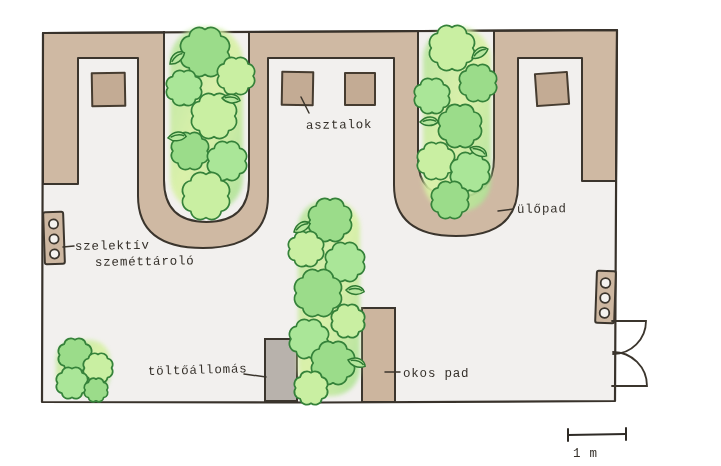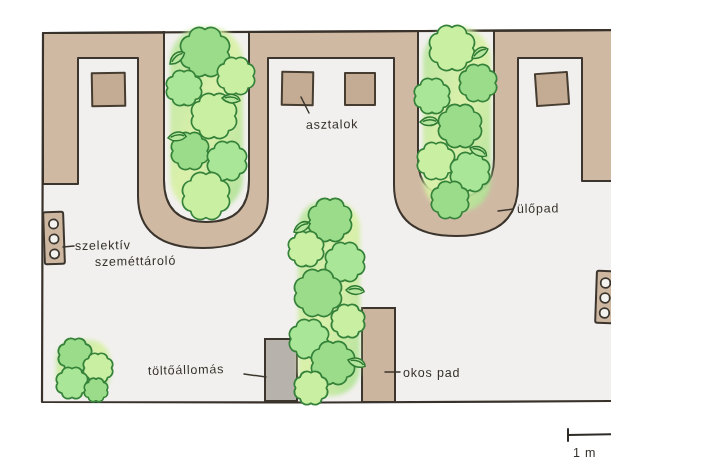--- a/index.html
+++ b/index.html
@@ -1,17 +1,17 @@
 <!DOCTYPE html>
 <html><head>
 <meta charset="utf-8">
 <style>
   html,body{margin:0;padding:0;background:#ffffff;}
-  .stage{position:relative;width:611px;height:466px;background:#ffffff;overflow:hidden;
-         font-family:Liberation Sans, sans-serif;}
+  .stage{position:relative;width:721px;height:466px;background:#ffffff;overflow:hidden;
+         font-family:Liberation Mono, monospace;}
   svg{display:block;}
   text{fill:#35302a;font-size:12.5px;letter-spacing:0.8px;}
   .ink{stroke:#3b352d;}
   .leader{stroke:#3b352d;stroke-width:1.5;fill:none;stroke-linecap:round;}
 </style>
 </head>
 <body>
 
 <div class="stage">
 <svg width="721" height="466" viewBox="0 0 721 466">

